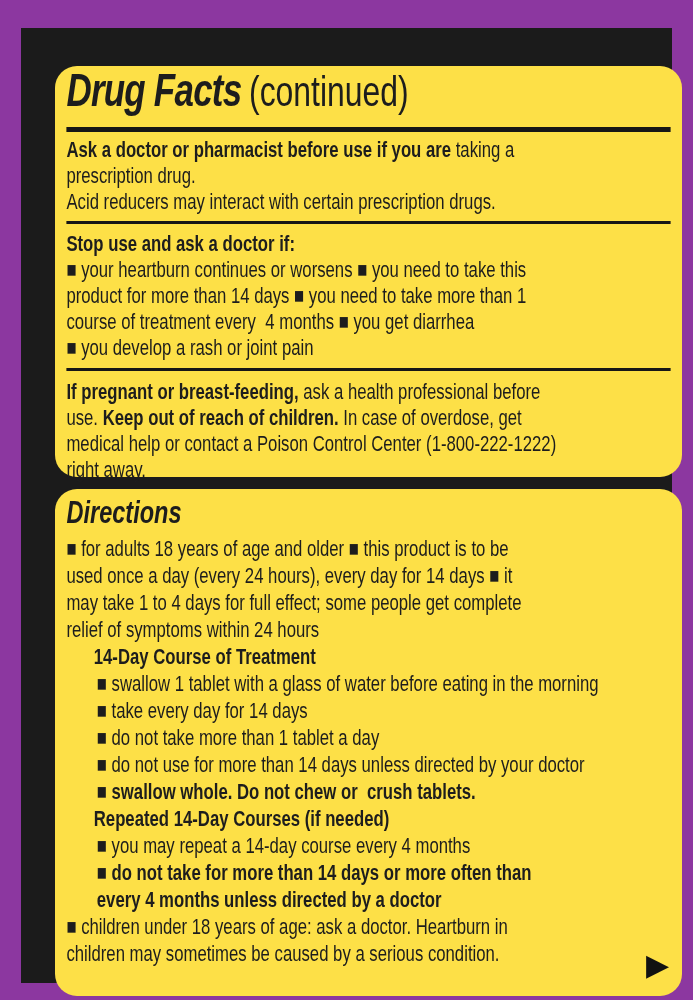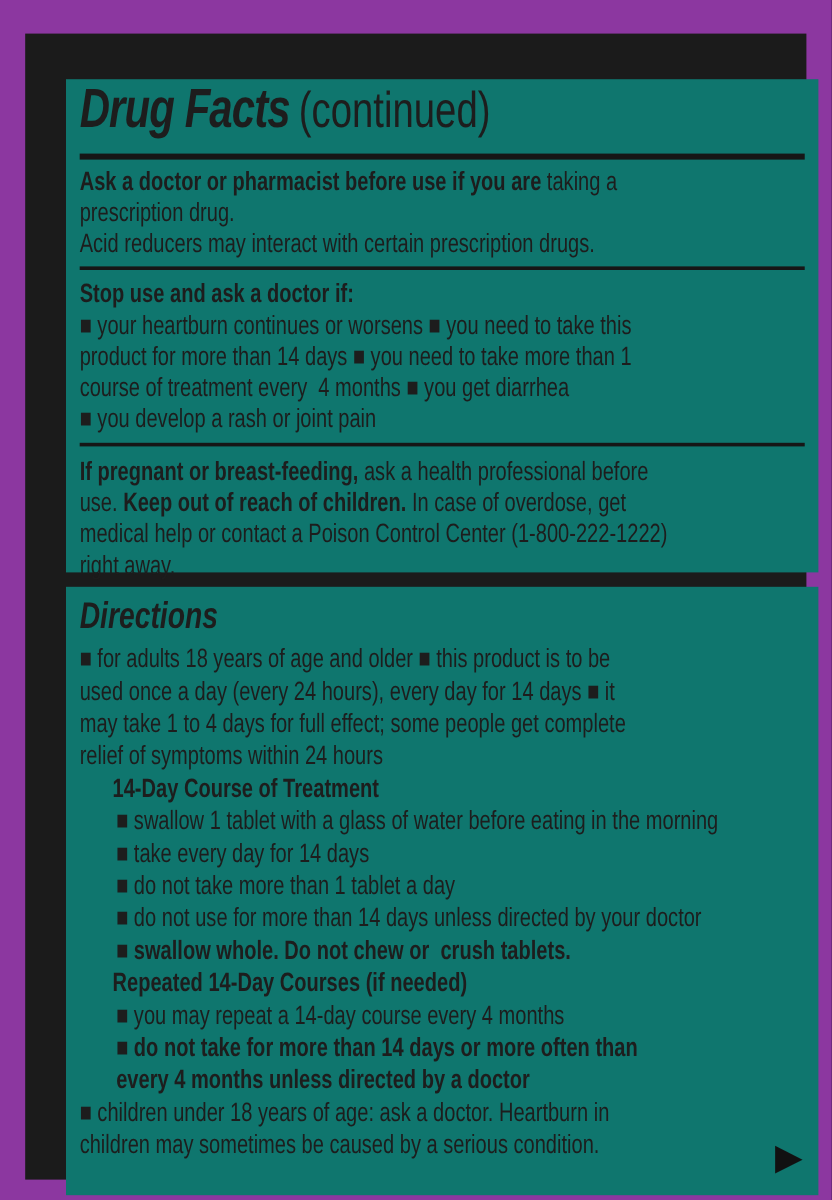--- a/index.html
+++ b/index.html
@@ -9,21 +9,21 @@
     background:#8C37A0;
     font-family:"Liberation Sans","DejaVu Sans",sans-serif;
     color:#1d1d1d;
     overflow:hidden;
   }
   .frame{
     position:absolute;left:21px;top:28px;width:651px;height:955px;
     background:#1b1b1b;
   }
   .panel{
-    position:absolute;left:34px;background:#0f766e;
+    position:absolute;left:34px;background:#fde047;border-radius:22px;
   }
   .panel-top{top:38px;width:627px;height:411px;}
   .panel-bottom{top:461px;width:627px;height:507px;}
   
   .stretch{
     width:131.58%;
     transform:scaleX(0.76);
     transform-origin:0 0;
     box-sizing:border-box;
     padding:0 15px;

